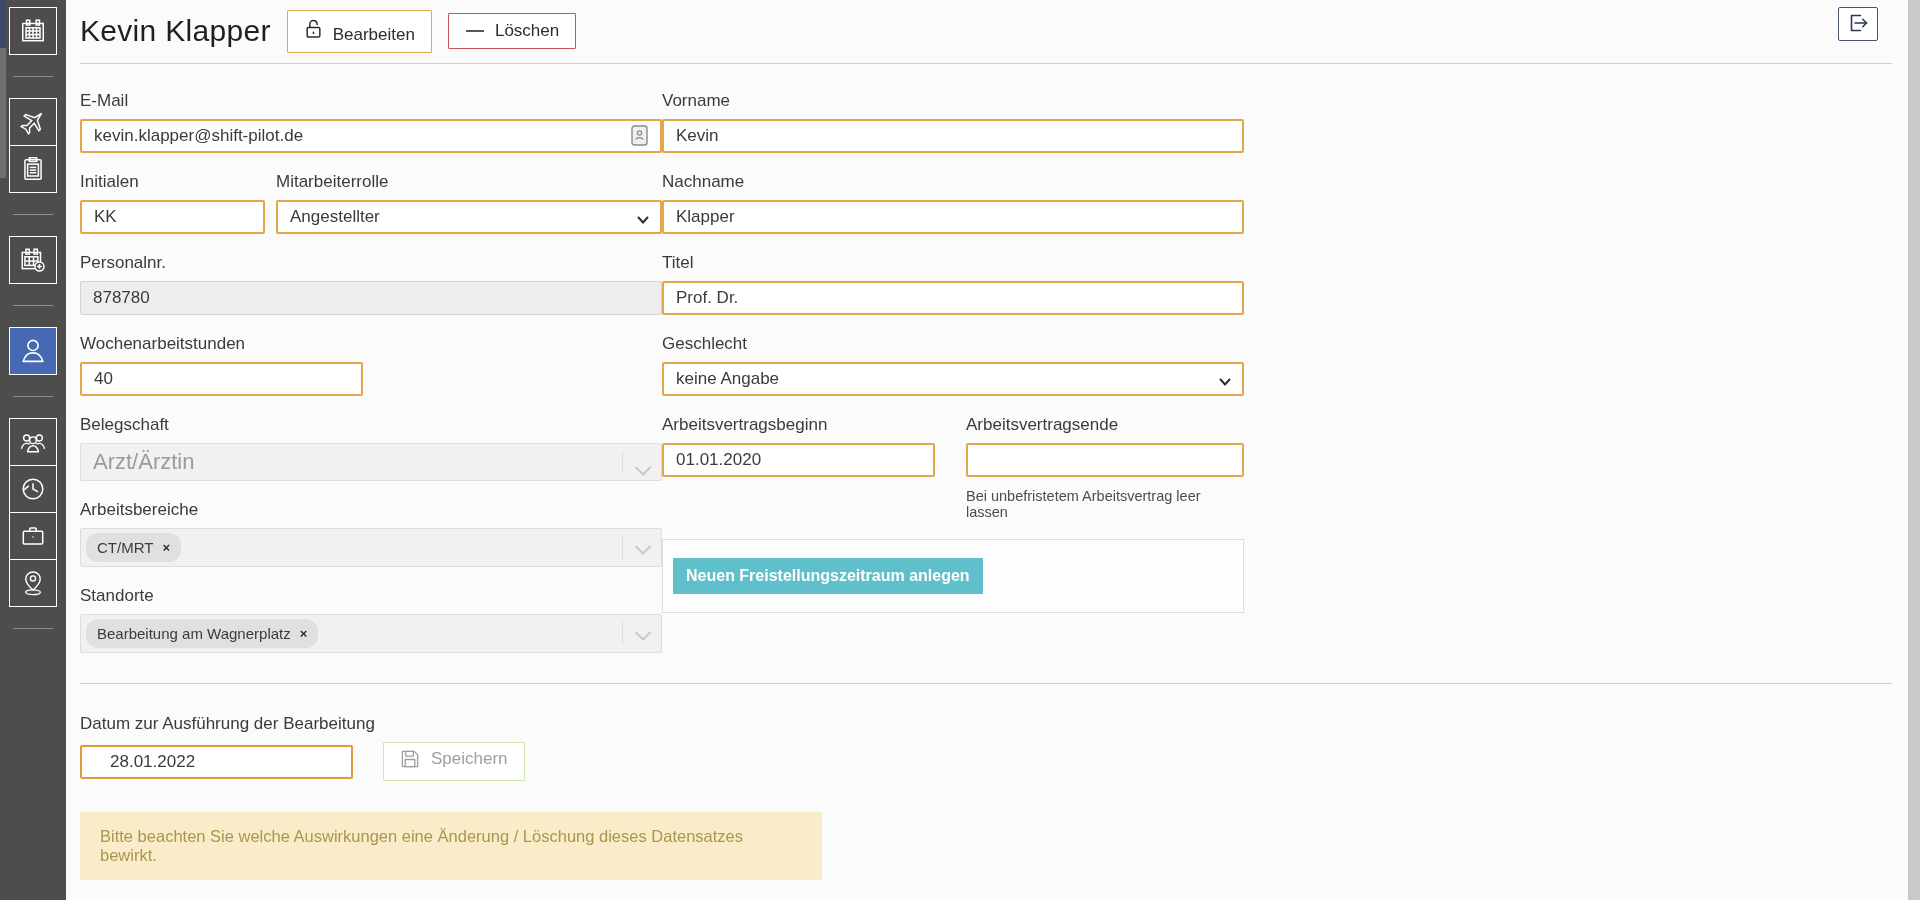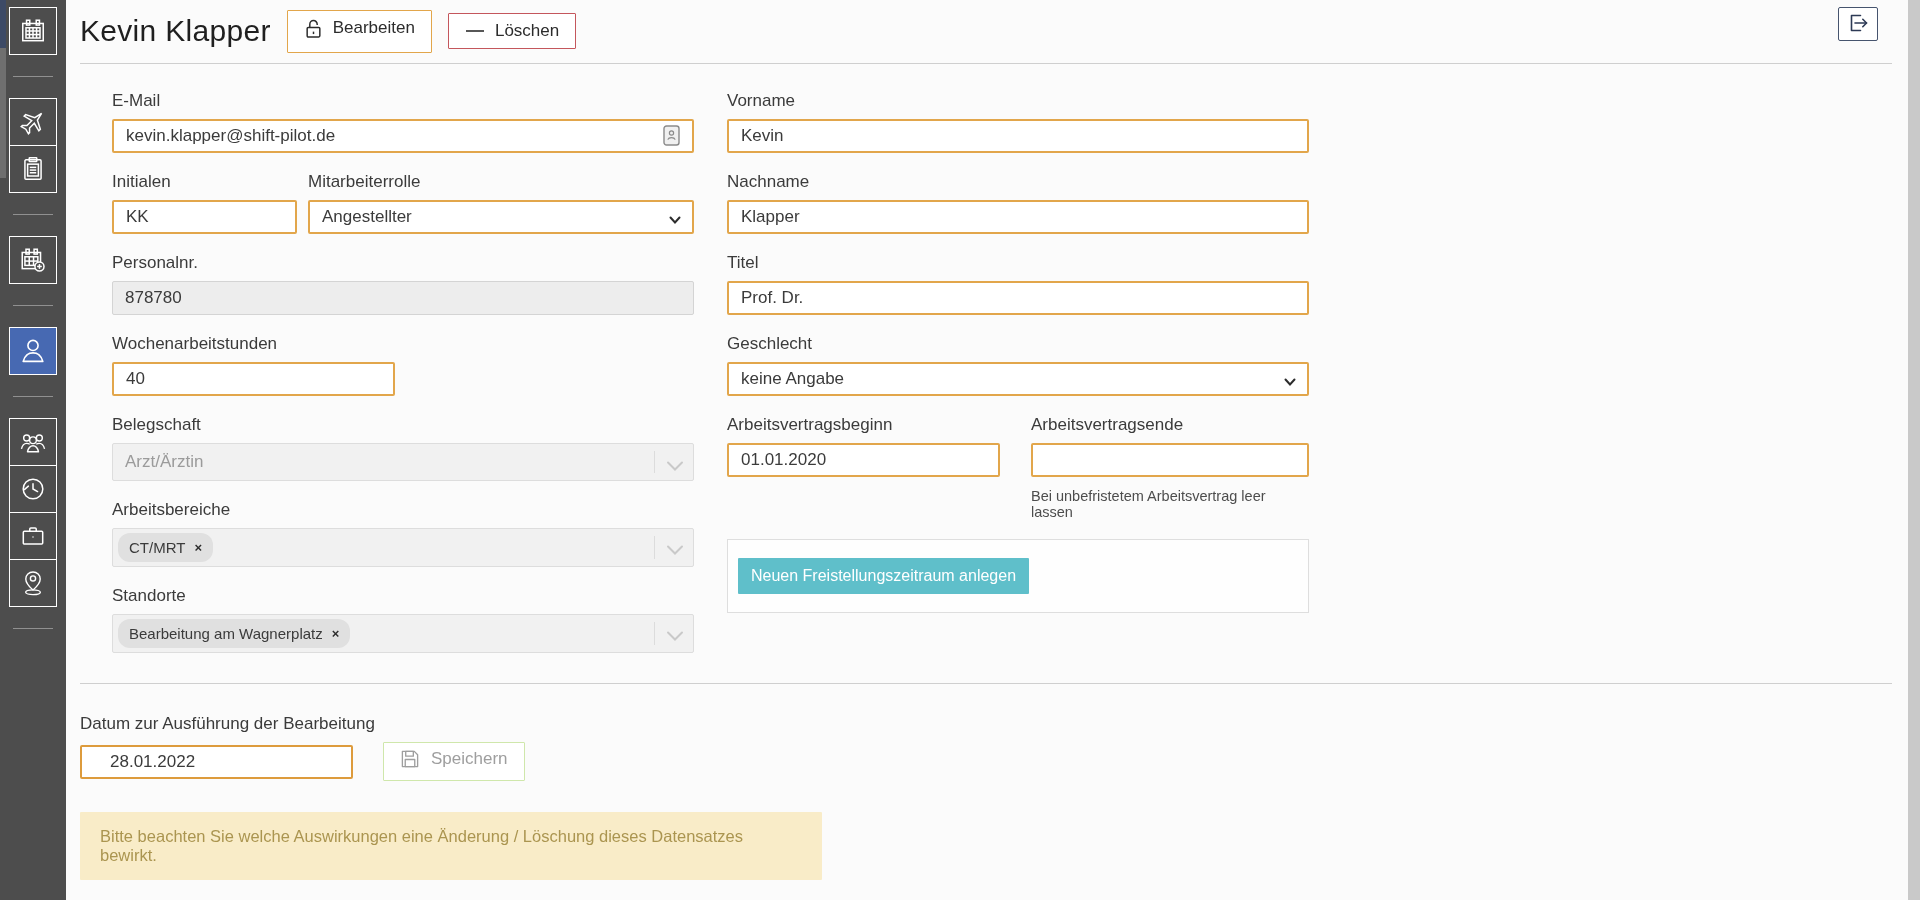--- a/index.html
+++ b/index.html
@@ -24,47 +24,47 @@
   .tile{width:48px;height:48px;border:1px solid #fff;margin:0 auto;display:flex;align-items:center;justify-content:center;cursor:pointer;background:transparent;}
   .tile.active{background:var(--blue);}
   .tile + .tile{margin-top:-1px;}
   .side-divider{height:1px;background:#909090;width:40px;margin:21px auto;}
   .sidebar svg{display:block;}
   .pad-top{height:7px;}
   
   .main{margin-left:66px;padding:10px 0 0 14px;position:relative;}
   .header-row{display:flex;align-items:center;gap:16px;height:42px;}
   .page-title{font-size:30px;font-weight:400;margin:0;color:#1f1f1f;letter-spacing:.3px;}
-  .hbtn{display:flex;align-items:flex-start;gap:10px;padding:7px 16px;background:#fff;font-size:17px;color:#2c2c2c;cursor:pointer;border:1px solid;border-radius:1px;font-family:inherit;}
+  .hbtn{display:flex;align-items:flex-end;gap:10px;padding:7px 16px;background:#fff;font-size:17px;color:#2c2c2c;cursor:pointer;border:1px solid;border-radius:1px;font-family:inherit;}
   .btn-edit{border-color:var(--orange);}
   .btn-delete{border-color:var(--red);}
   .logout-btn{position:absolute;top:7px;right:42px;width:40px;height:34px;border:1.5px solid #46546e;border-radius:2px;background:#fff;display:flex;align-items:center;justify-content:center;cursor:pointer;}
   hr.rule{border:none;border-top:1px solid #cfcfcf;margin:11px 0 0 0;width:1812px;}
   
-  .form-grid{margin-top:27px;display:grid;grid-template-columns:582px 582px;column-gap:33px;width:1197px;align-items:start;margin-left:32px;}
+  .form-grid{margin-top:27px;display:grid;grid-template-columns:582px 582px;width:1197px;align-items:start;}
   .fg{margin-bottom:19px;}
   .flabel{display:block;font-size:17px;margin-bottom:8px;color:var(--txt);}
   .txt{width:100%;height:34px;border:2px solid var(--orange);border-radius:2px;padding:0 12px;font-size:17px;color:var(--txt);background:#fff;font-family:inherit;outline:none;}
   .txt.gray{background:#ededed;border:1px solid #d4d4d4;height:34px;}
   .input-wrap{position:relative;}
   .email-badge{position:absolute;right:14px;top:6px;}
   .sel{position:relative;height:34px;border:2px solid var(--orange);border-radius:2px;display:flex;align-items:center;padding:0 36px 0 12px;font-size:17px;background:#fff;cursor:pointer;}
   .sel .chev{position:absolute;right:10px;top:10px;}
-  .sel-dis{position:relative;height:38px;background:#f1f1f1;border:1px solid #ddd;border-radius:2px;color:#9b9b9b;display:flex;align-items:center;padding:0 48px 0 12px;font-size:17px;}
+  .sel-dis{position:relative;height:38px;background:#f1f1f1;border:1px solid #ddd;border-radius:2px;color:#9b9b9b;display:flex;align-items:center;padding:0 48px 0 12px;font-size:22px;}
   .vdiv{position:absolute;right:38px;top:7px;bottom:7px;width:1px;background:#dcdcdc;}
   .chev-dis{position:absolute;right:9px;top:13px;}
   .multi{position:relative;min-height:38px;background:#f1f1f1;border:1px solid #ddd;border-radius:2px;display:flex;align-items:center;gap:6px;padding:4px 48px 4px 5px;}
   .chip{background:#e0e0e0;color:var(--txt);font-size:15px;padding:6px 11px;border-radius:12px;display:flex;gap:9px;align-items:center;}
   .chip-x{font-weight:bold;font-size:13px;color:#2d2d2d;cursor:pointer;}
   .row-initialen{display:grid;grid-template-columns:185px 386px;column-gap:11px;}
   .row-hours{display:grid;grid-template-columns:283px 288px;column-gap:11px;}
   .row-contract{display:grid;grid-template-columns:273px 278px;justify-content:space-between;}
   .hint{font-size:14.5px;color:#4d4d4d;margin-top:11px;}
   .leave-box{width:582px;height:74px;border:1px solid #dedede;background:#fefefe;display:flex;align-items:center;padding:0 10px;margin-top:2px;}
-  .leave-btn{background:var(--teal);color:#fff;font-size:16px;padding:9px 13px;border:none;border-radius:1px;cursor:pointer;font-family:inherit;}
+  .leave-btn{background:var(--teal);color:#fff;font-size:16px;padding:9px 13px;border:none;border-radius:1px;cursor:pointer;font-family:inherit;font-weight:bold;}
   
   .bottom{margin-top:30px;}
   .date-row{display:flex;align-items:center;gap:30px;}
   .date-input{width:273px;height:34px;border:2px solid #dd9b3c;border-radius:2px;padding:0 28px;font-size:17px;color:var(--txt);font-family:inherit;outline:none;background:#fff;}
   .save-btn{display:flex;gap:11px;border:1px solid #cfe7ab;background:#fff;color:#9e9e9e;font-size:17px;padding:6px 16px;border-radius:1px;cursor:pointer;font-family:inherit;}
   .warning{margin-top:31px;width:742px;background:#f9ecc8;color:#ab9550;font-size:16.5px;padding:15px 20px;border-radius:1px;}
   
   .scrollbar{position:absolute;right:0;top:0;width:12px;height:900px;background:#e3e3e3;z-index:10;}
   .scroll-thumb{position:absolute;top:0;left:0;width:12px;height:900px;background:#c9c9c9;}
 </style>

